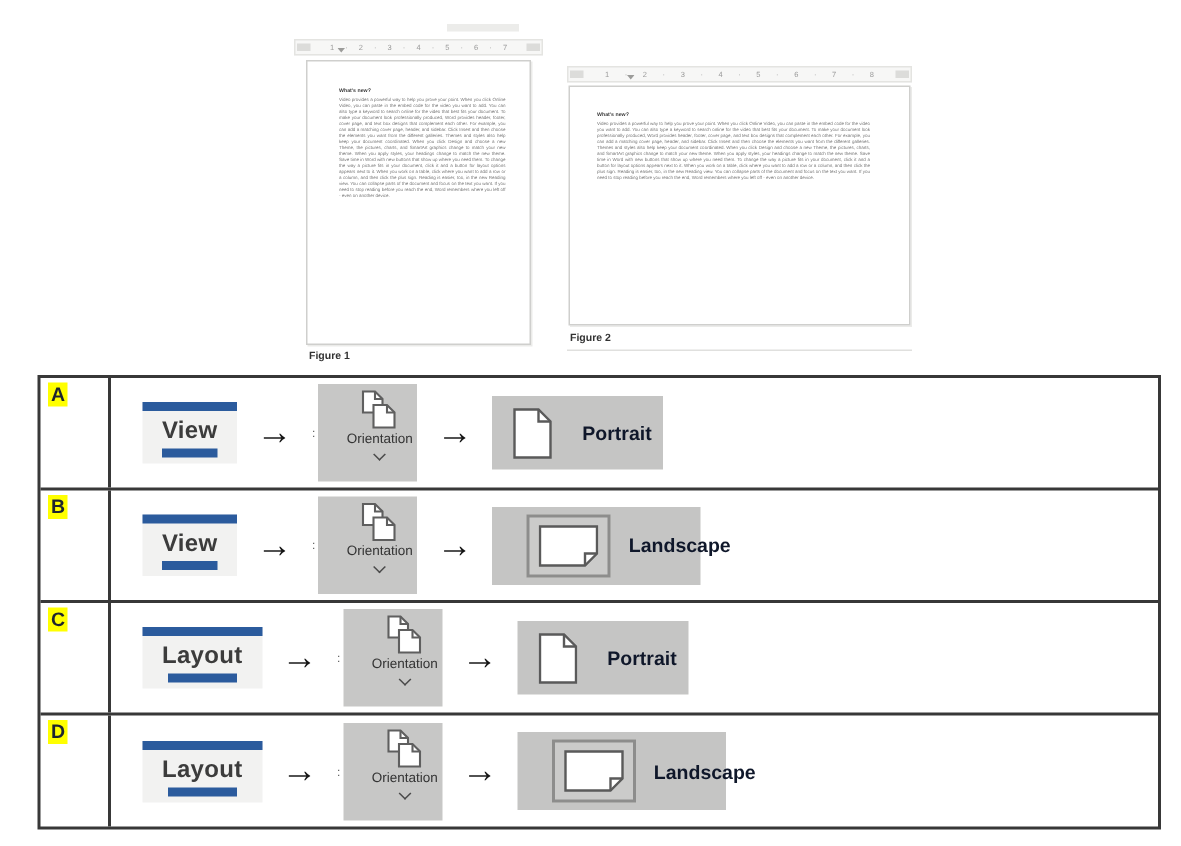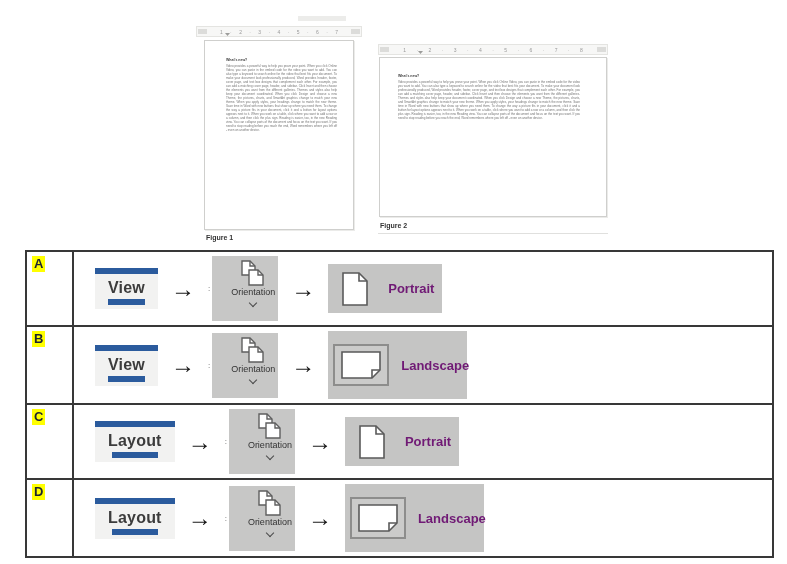--- a/index.html
+++ b/index.html
@@ -54,24 +54,24 @@
 
   .orient-btn { width:66px; height:65px; background:#c7c7c6; display:flex; flex-direction:column;
                 align-items:center; padding-top:4px;padding-left:16px; }
   .orient-label { font-size:9px; color:#333; margin-top:1px; white-space:nowrap; }
   .chev { width:6px; height:6px; border-left:1.5px solid #4a4a4a; border-bottom:1.5px solid #4a4a4a;
           transform:rotate(-45deg); margin-top:3px; }
 
   .choice-btn { background:#c5c5c4; display:flex; align-items:center; }
   .choice-portrait { width:114px; height:49px; padding-left:14px; }
   .choice-portrait .choice-label { margin-left:20px; }
-  .choice-landscape { width:139px; height:68px; padding-left:5px; }
+  .choice-landscape { width:139px; height:52px; padding-left:23px; }
   .choice-landscape .choice-label { margin-left:12px; }
   .icon-frame { border:2px solid #8d8d8c; background:#cbcbca; padding:5px 6px; display:flex; align-items:center; }
-  .choice-label { font-size:13px; color:#701a75; font-weight:600; }
+  .choice-label { font-size:13px; color:#0f172a; font-weight:600; }
 </style>
 </head>
 <body>
 
 <div class="canvas">
 
   <div class="top-strip"></div>
 
   <div class="fig" id="figure1">
     <div class="ruler">

